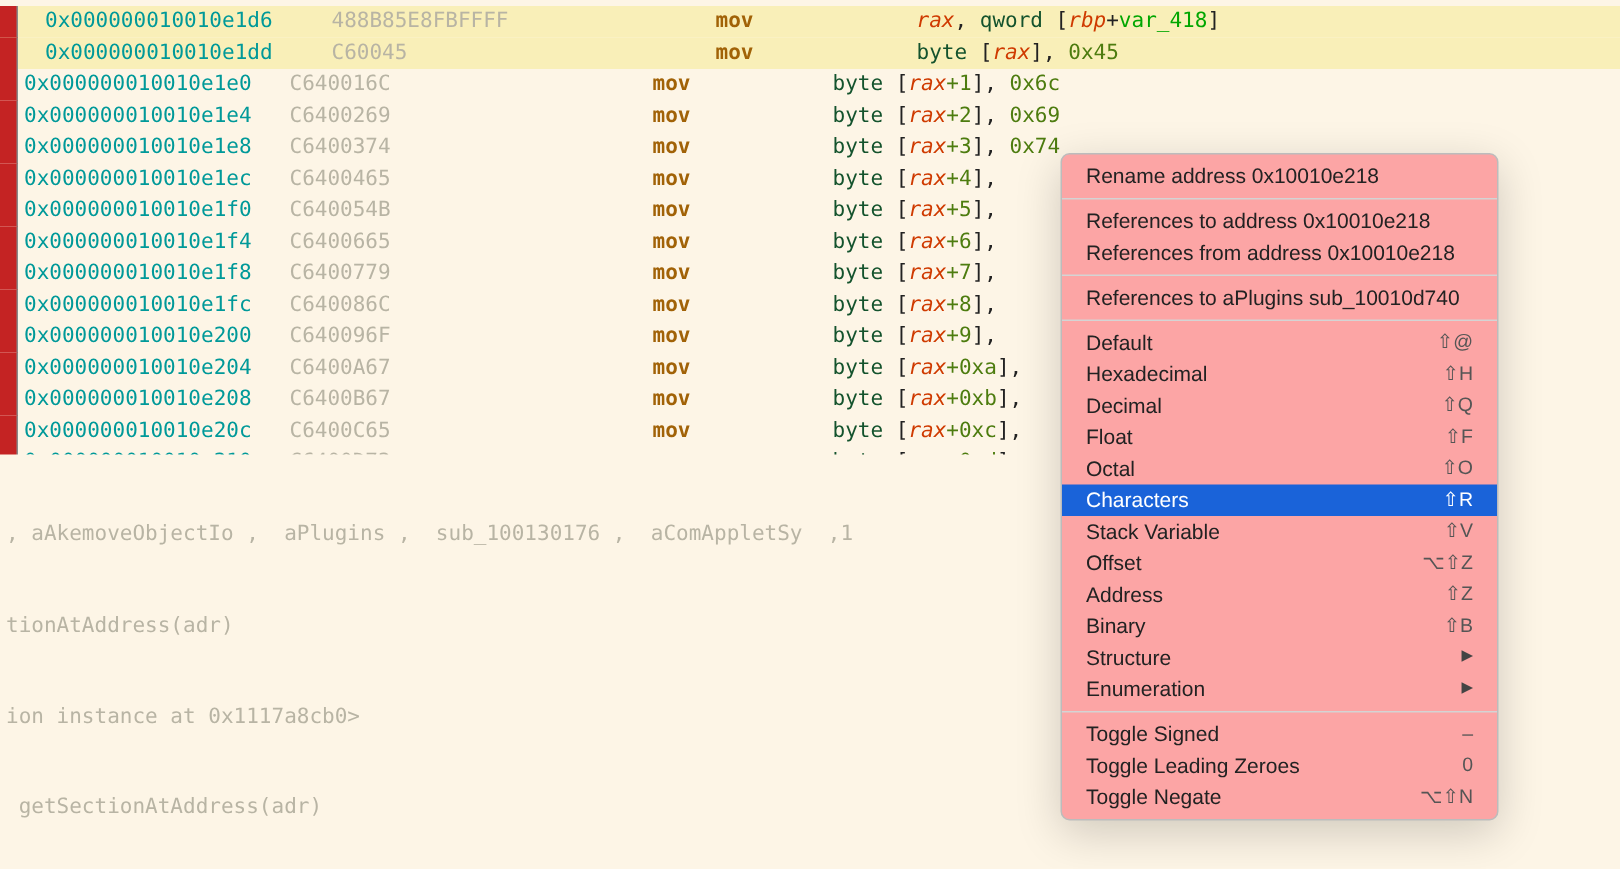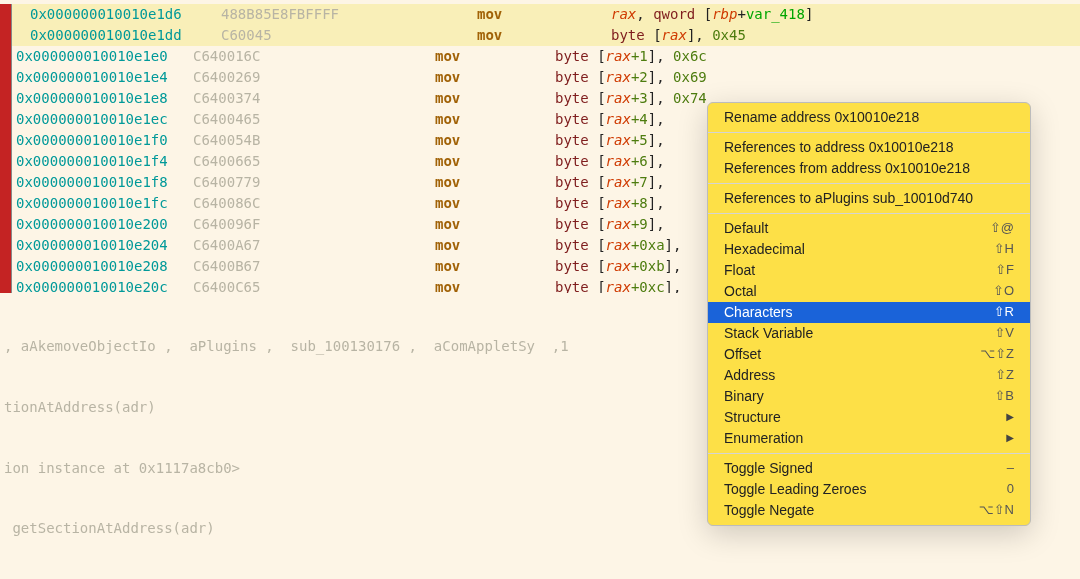--- a/index.html
+++ b/index.html
@@ -49,43 +49,43 @@
       font-weight: 600;
       width: 120px;
       flex-shrink: 0;
     }
     .ops {
       flex-shrink: 0;
     }
     .reg { color: #cf3a00; font-style: italic; }
     .sym { color: #00a600; }
     .punct { color: #222; }
-    .kw { color: #7f1d1d; }
+    .kw { color: #14532d; }
     .hex { color: #4d7c0f; }
     .bottom-log {
       position: absolute;
       left: 0;
       right: 0;
       bottom: 0;
       background: #fdf5e6;
-      padding: 2px 0 20px 4px;
+      padding: 2px 0 10px 4px;
       color: #b8b4a4;
       font-family: inherit;
       white-space: pre;
       line-height: 1.45;
     }
     .bottom-log .line { display: block; }
 
     
     .ctx-menu {
       position: absolute;
       left: 707px;
       top: 102px;
-      width: 324px;
-      background: #fde047;
+      width: 292px;
+      background: #fca5a5;
       border: 1px solid #bcbcbc;
       border-radius: 6px;
       box-shadow: 0 8px 30px rgba(0,0,0,0.18);
       font-family: -apple-system, "Helvetica Neue", Arial, sans-serif;
       font-size: 14px;
       color: #222;
       padding: 4px 0;
     }
     .ctx-item {
       display: flex;
@@ -145,20 +145,24 @@
   <div id="type-items">
       <div class="ctx-item">
         <span>Default</span>
         <span class="ctx-shortcut">⇧@</span>
       </div>
       <div class="ctx-item">
         <span>Hexadecimal</span>
         <span class="ctx-shortcut">⇧H</span>
       </div>
       <div class="ctx-item">
+        <span>Decimal</span>
+        <span class="ctx-shortcut">⇧Q</span>
+      </div>
+      <div class="ctx-item">
         <span>Float</span>
         <span class="ctx-shortcut">⇧F</span>
       </div>
       <div class="ctx-item">
         <span>Octal</span>
         <span class="ctx-shortcut">⇧O</span>
       </div>
       <div class="ctx-item selected">
         <span>Characters</span>
         <span class="ctx-shortcut">⇧R</span>

